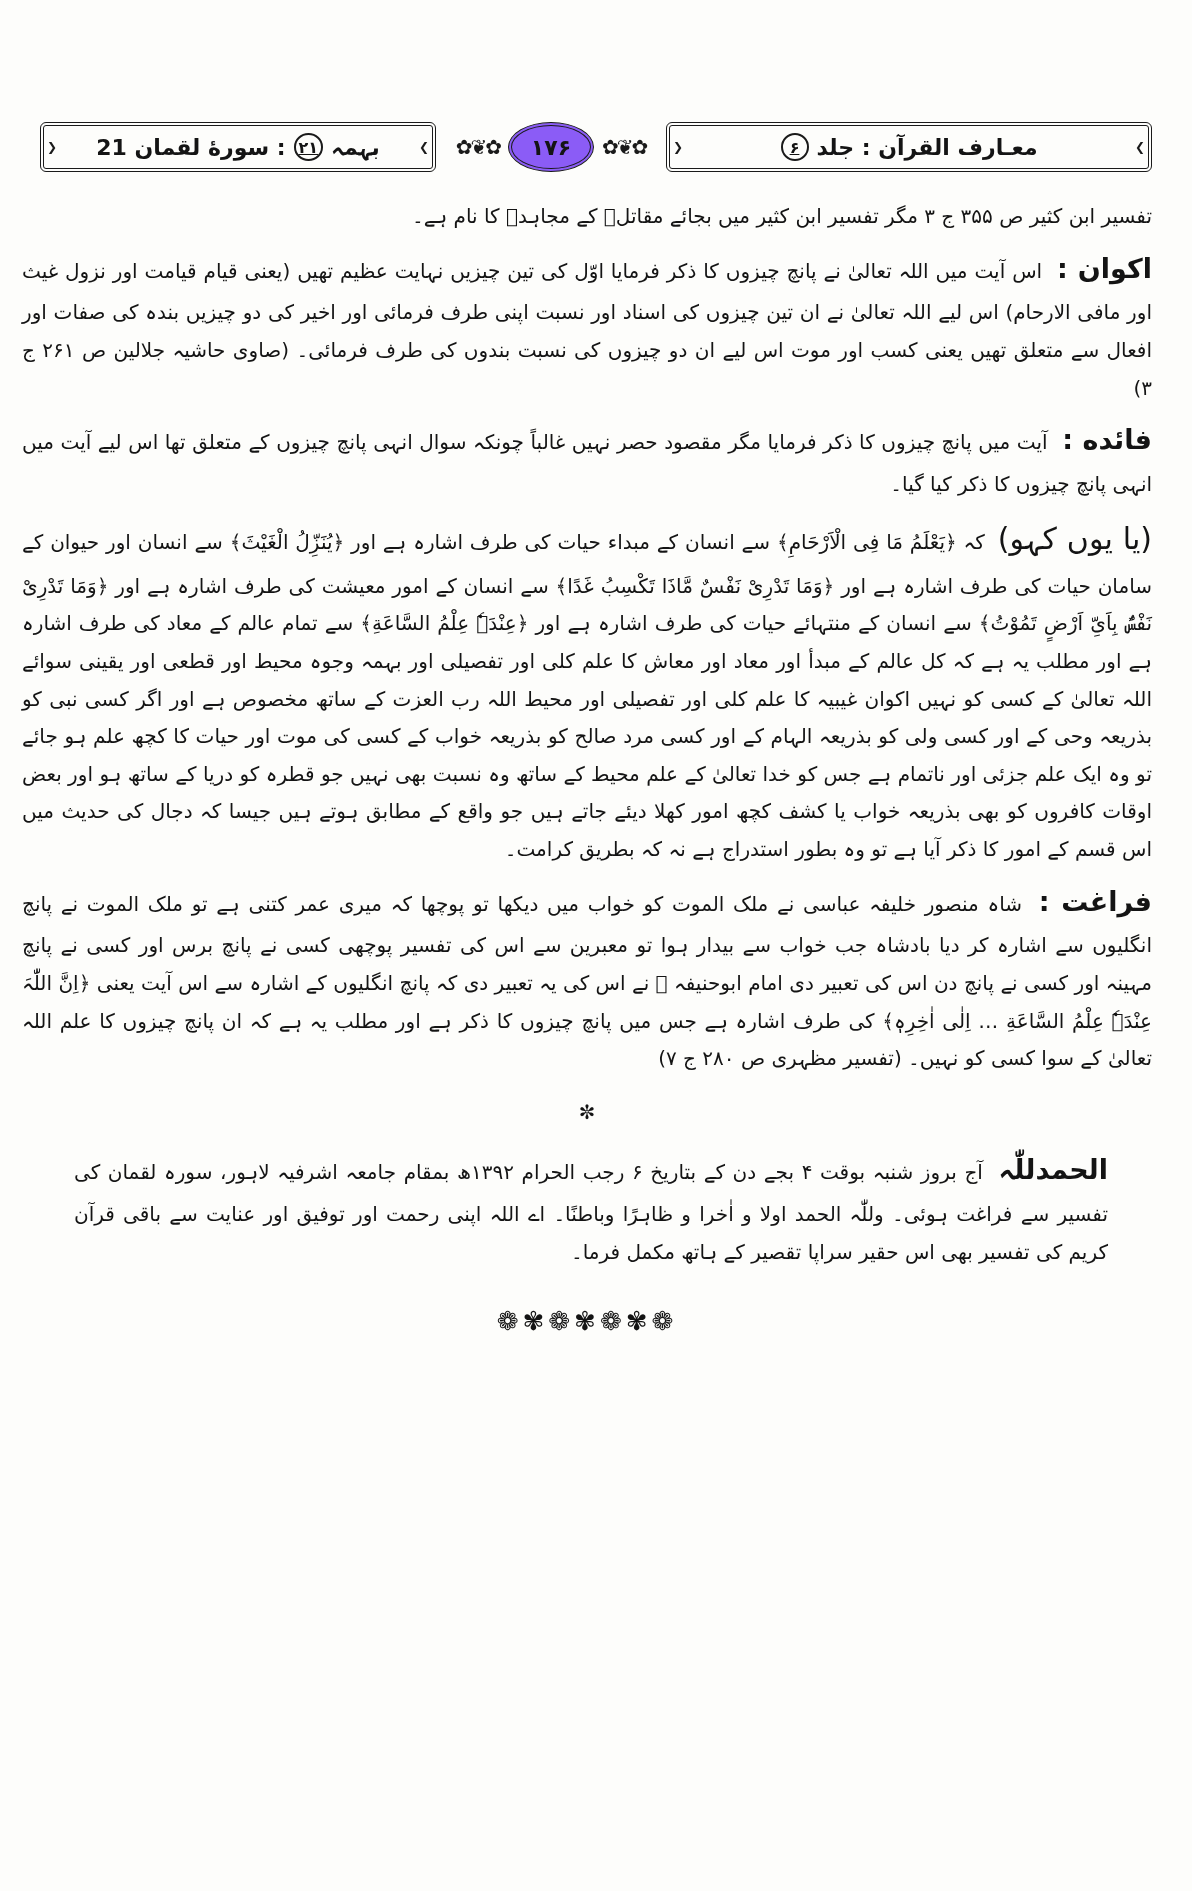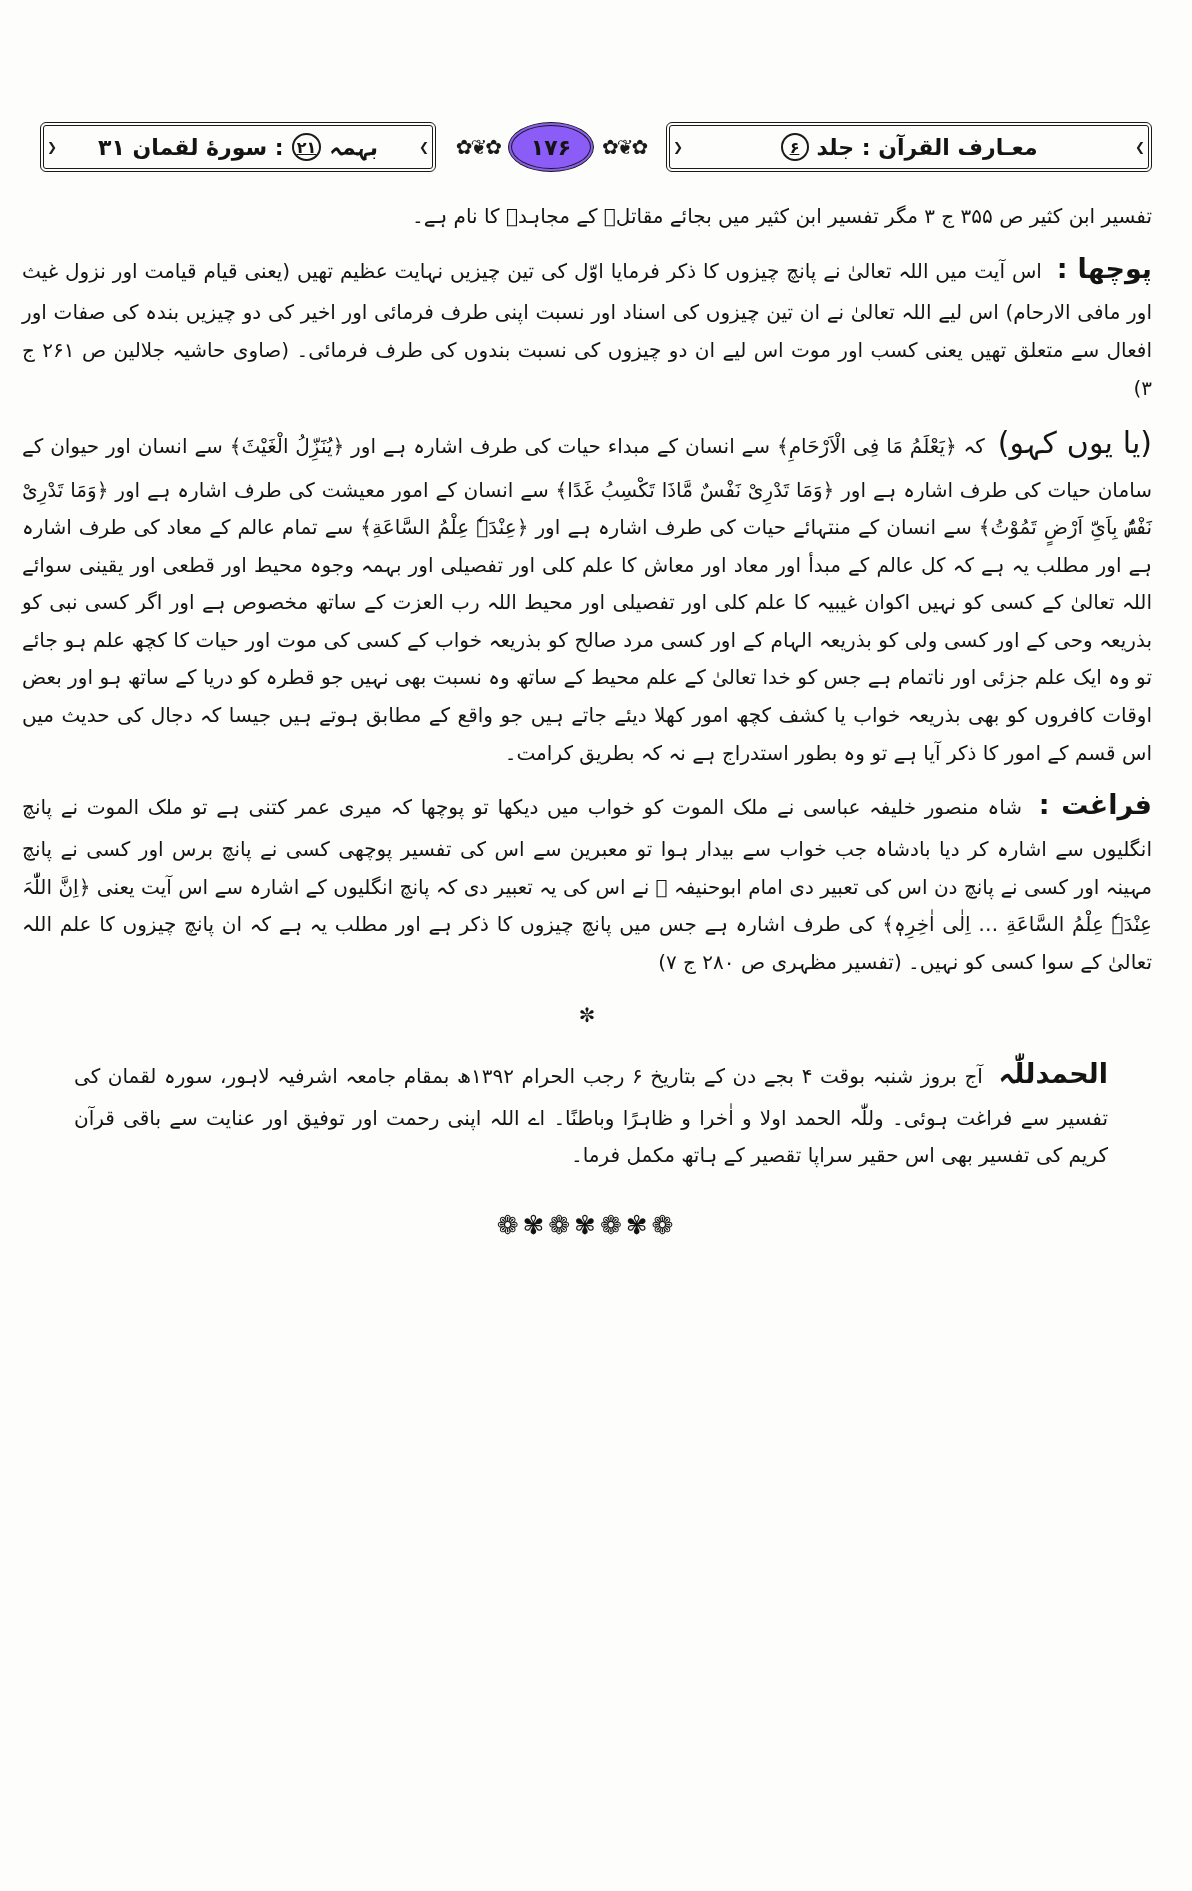--- a/index.html
+++ b/index.html
@@ -149,36 +149,40 @@
 
     <div class="header-medallion">
       <span class="medallion-flourish">✿❦✿</span>
       <span class="medallion-core">۱۷۶</span>
       <span class="medallion-flourish">✿❦✿</span>
     </div>
 
     <div class="header-box hb-left">
       <span>بہمہ</span>
       <span class="circle-num">۲۱</span>
-      <span>: سورهٔ لقمان ۳۱</span>
+      <span>: سورهٔ لقمان 21</span>
     </div>
 
   </div>
 
   <div class="content">
 
     <div class="para">
       <span>تفسیر ابن کثیر ص ۳۵۵ ج ۳ مگر تفسیر ابن کثیر میں بجائے مقاتلؒ کے مجاہدؒ کا نام ہے۔</span>
     </div>
 
     <div class="para">
-      <span class="lead">پوچھا :</span>
+      <span class="lead">اکوان :</span>
       <span>اس آیت میں اللہ تعالیٰ نے پانچ چیزوں کا ذکر فرمایا اوّل کی تین چیزیں نہایت عظیم تھیں (یعنی قیام قیامت اور نزول غیث اور مافی الارحام) اس لیے اللہ تعالیٰ نے ان تین چیزوں کی اسناد اور نسبت اپنی طرف فرمائی اور اخیر کی دو چیزیں بندہ کی صفات اور افعال سے متعلق تھیں یعنی کسب اور موت اس لیے ان دو چیزوں کی نسبت بندوں کی طرف فرمائی۔ (صاوی حاشیہ جلالین ص ۲۶۱ ج ۳)</span>
     </div>
 
+    <div class="para">
+      <span class="lead">فائده :</span>
+      <span>آیت میں پانچ چیزوں کا ذکر فرمایا مگر مقصود حصر نہیں غالباً چونکہ سوال انہی پانچ چیزوں کے متعلق تھا اس لیے آیت میں انہی پانچ چیزوں کا ذکر کیا گیا۔</span>
+    </div>
 
     <div class="para">
       <span class="lead-small">(یا یوں کہو)</span>
       <span>کہ ﴿یَعْلَمُ مَا فِی الْاَرْحَامِ﴾ سے انسان کے مبداء حیات کی طرف اشارہ ہے اور ﴿یُنَزِّلُ الْغَیْثَ﴾ سے انسان اور حیوان کے سامان حیات کی طرف اشارہ ہے اور ﴿وَمَا تَدْرِیْ نَفْسٌ مَّاذَا تَکْسِبُ غَدًا﴾ سے انسان کے امور معیشت کی طرف اشارہ ہے اور ﴿وَمَا تَدْرِیْ نَفْسٌۢ بِاَیِّ اَرْضٍ تَمُوْتُ﴾ سے انسان کے منتہائے حیات کی طرف اشارہ ہے اور ﴿عِنْدَہٗ عِلْمُ السَّاعَةِ﴾ سے تمام عالم کے معاد کی طرف اشارہ ہے اور مطلب یہ ہے کہ کل عالم کے مبدأ اور معاد اور معاش کا علم کلی اور تفصیلی اور بہمہ وجوہ محیط اور قطعی اور یقینی سوائے اللہ تعالیٰ کے کسی کو نہیں اکوان غیبیہ کا علم کلی اور تفصیلی اور محیط اللہ رب العزت کے ساتھ مخصوص ہے اور اگر کسی نبی کو بذریعہ وحی کے اور کسی ولی کو بذریعہ الہام کے اور کسی مرد صالح کو بذریعہ خواب کے کسی کی موت اور حیات کا کچھ علم ہو جائے تو وہ ایک علم جزئی اور ناتمام ہے جس کو خدا تعالیٰ کے علم محیط کے ساتھ وہ نسبت بھی نہیں جو قطرہ کو دریا کے ساتھ ہو اور بعض اوقات کافروں کو بھی بذریعہ خواب یا کشف کچھ امور کھلا دیئے جاتے ہیں جو واقع کے مطابق ہوتے ہیں جیسا کہ دجال کی حدیث میں اس قسم کے امور کا ذکر آیا ہے تو وہ بطور استدراج ہے نہ کہ بطریق کرامت۔</span>
     </div>
 
     <div class="para">
       <span class="lead">فراغت :</span>
       <span>شاہ منصور خلیفہ عباسی نے ملک الموت کو خواب میں دیکھا تو پوچھا کہ میری عمر کتنی ہے تو ملک الموت نے پانچ انگلیوں سے اشارہ کر دیا بادشاہ جب خواب سے بیدار ہوا تو معبرین سے اس کی تفسیر پوچھی کسی نے پانچ برس اور کسی نے پانچ مہینہ اور کسی نے پانچ دن اس کی تعبیر دی امام ابوحنیفہ ؒ نے اس کی یہ تعبیر دی کہ پانچ انگلیوں کے اشارہ سے اس آیت یعنی ﴿اِنَّ اللّٰہَ عِنْدَہٗ عِلْمُ السَّاعَةِ … اِلٰی اٰخِرِہٖ﴾ کی طرف اشارہ ہے جس میں پانچ چیزوں کا ذکر ہے اور مطلب یہ ہے کہ ان پانچ چیزوں کا علم اللہ تعالیٰ کے سوا کسی کو نہیں۔ (تفسیر مظہری ص ۲۸۰ ج ۷)</span>
     </div>

